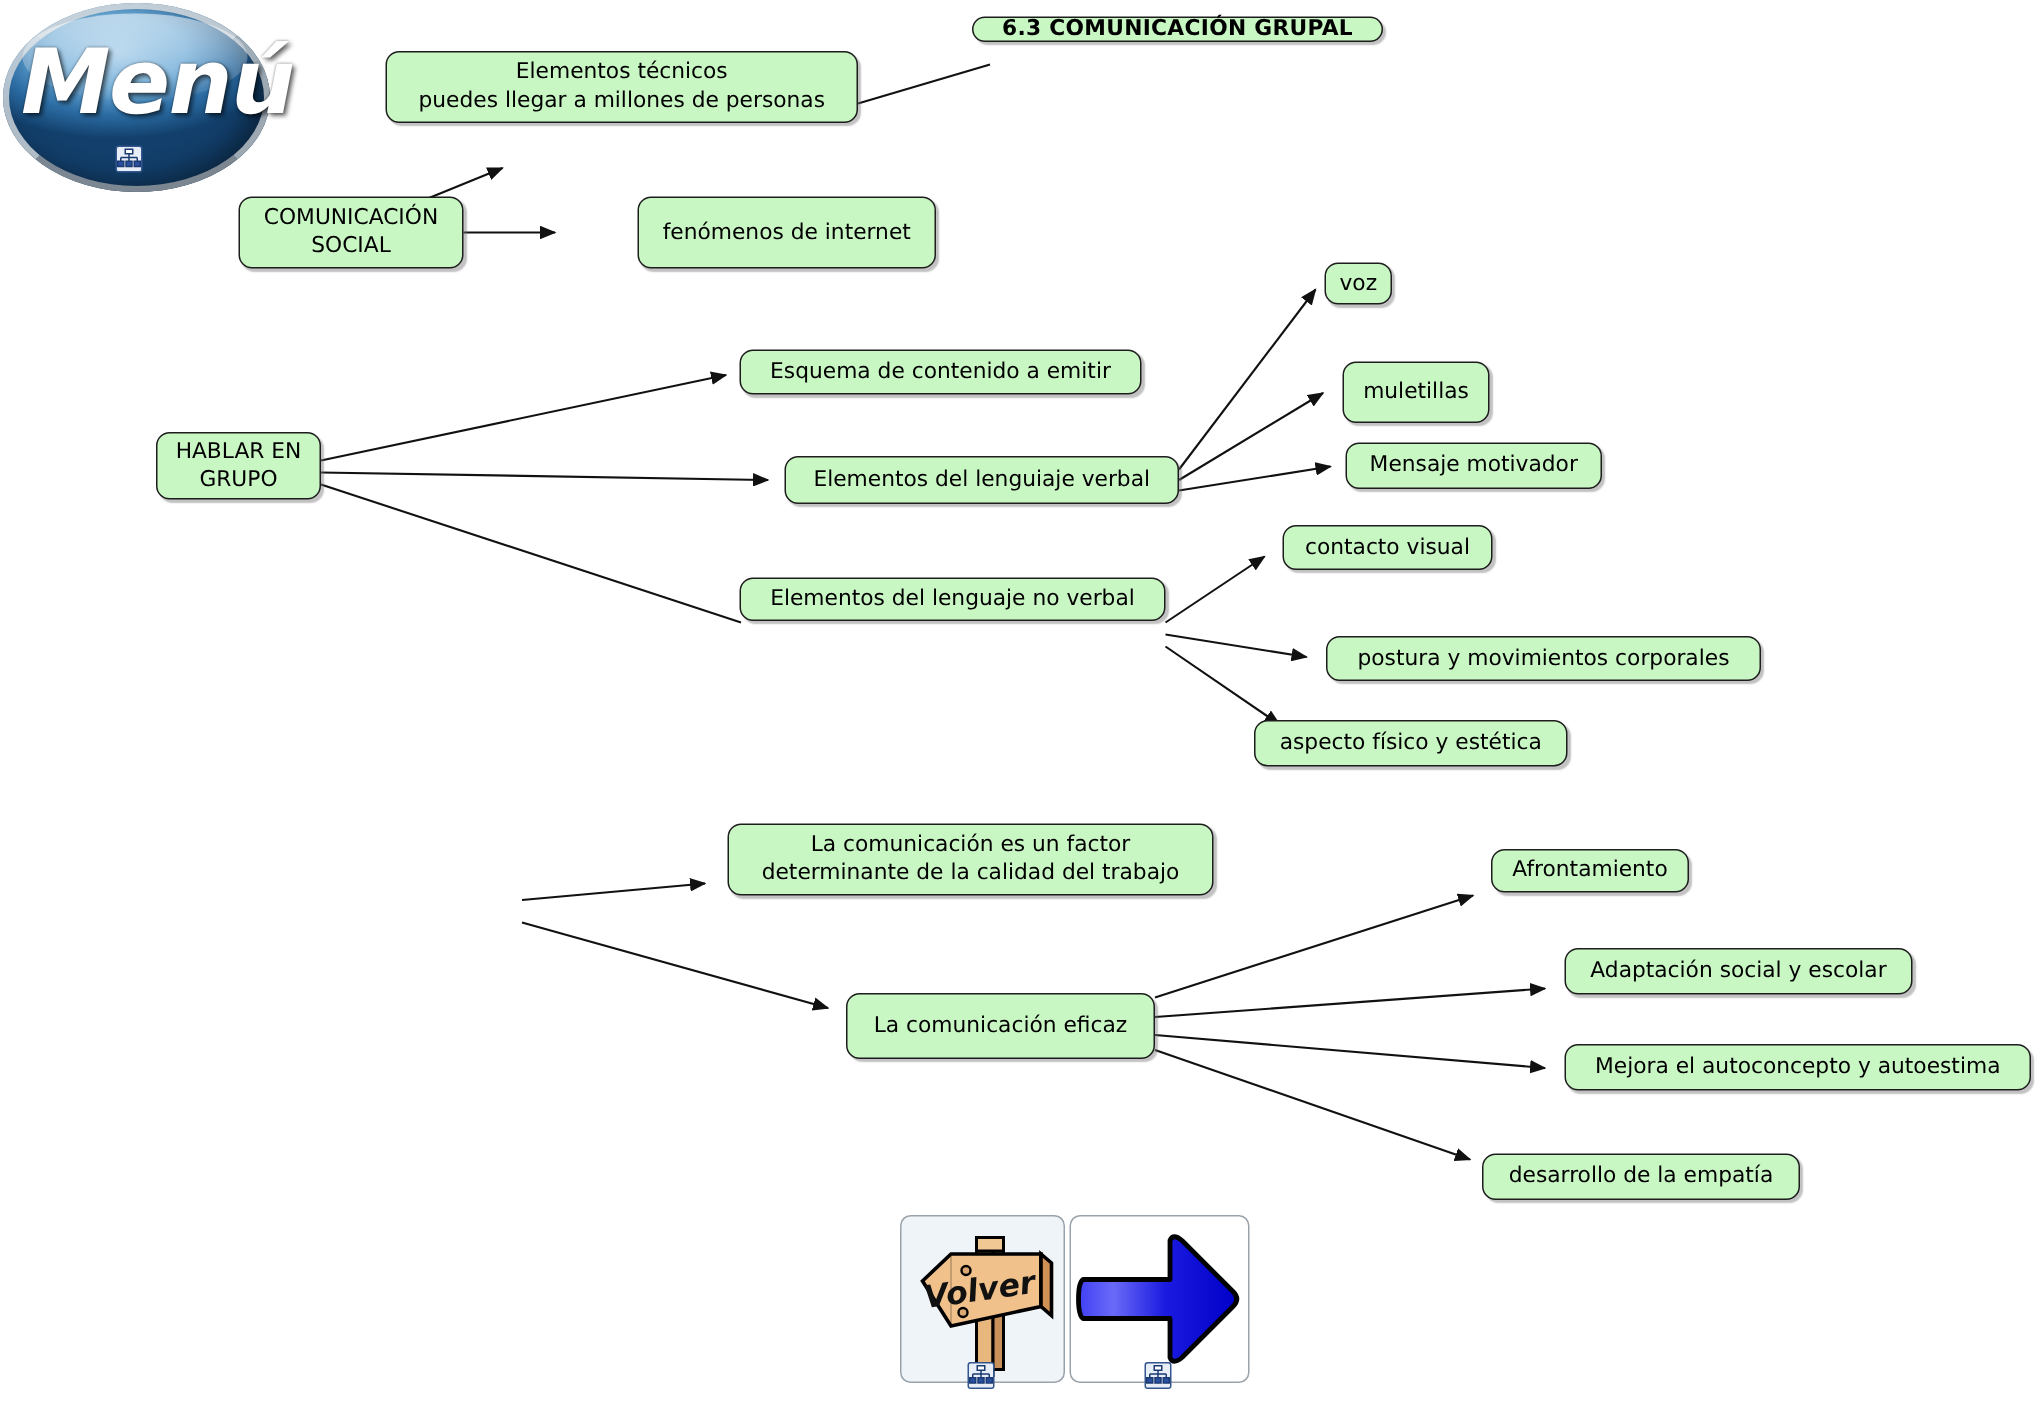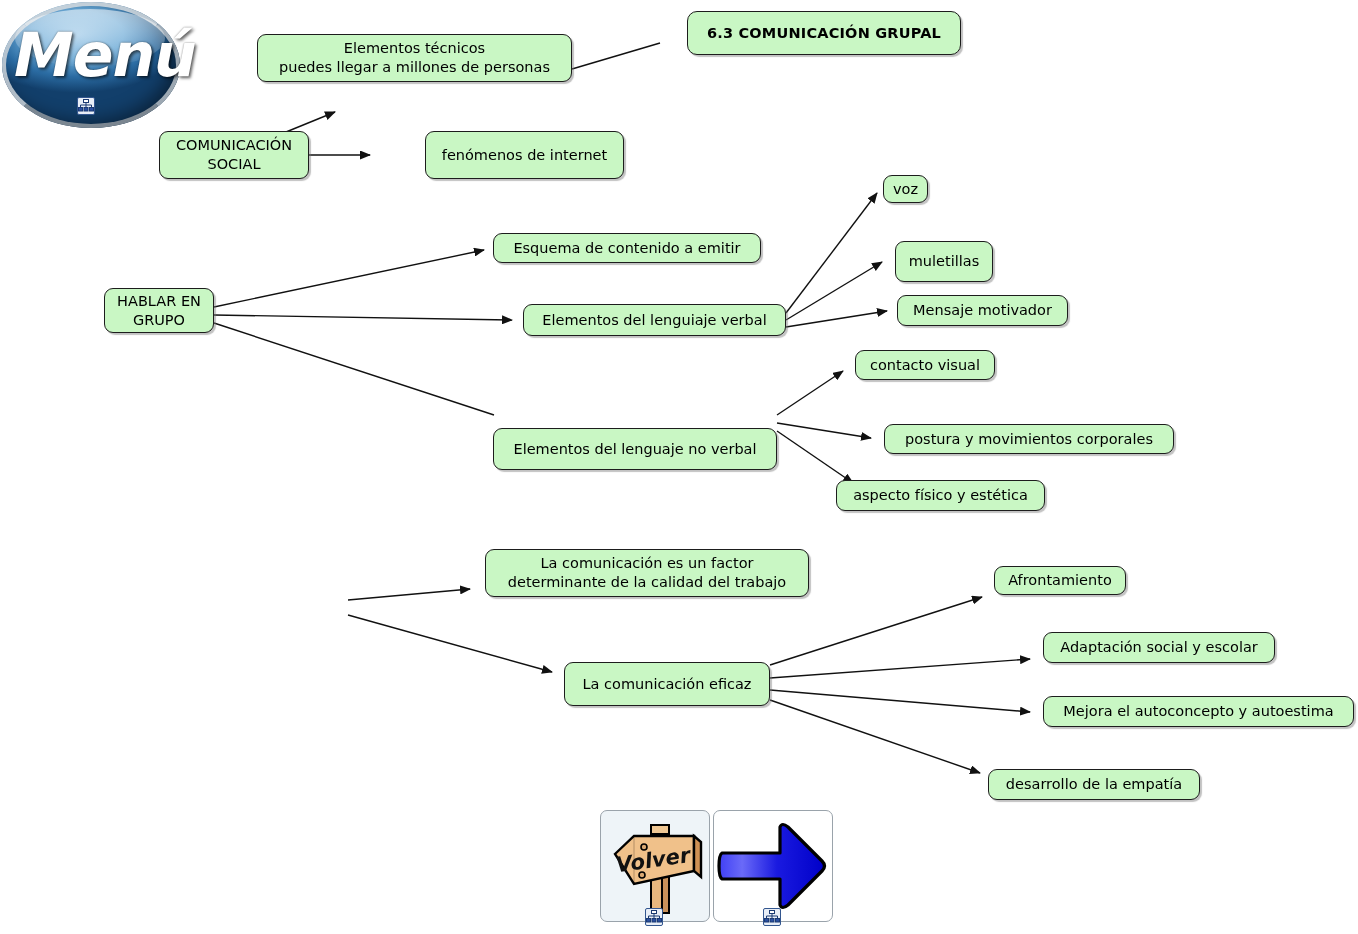--- a/index.html
+++ b/index.html
@@ -194,21 +194,21 @@
   <div class="link-glyph" style="left:77px; top:97px;">
     <svg width="16" height="16" viewBox="0 0 16 16">
       <rect x="5.5" y="1.5" width="5" height="3" fill="#ffffff" stroke="#1b3a72" stroke-width="1"></rect>
       <path d="M8,4.5 L8,7 M2.5,7 L13.5,7 M2.5,7 L2.5,9.5 M8,7 L8,9.5 M13.5,7 L13.5,9.5" stroke="#1b3a72" stroke-width="1" fill="none"></path>
       <rect x="0.5" y="9.5" width="4" height="3.5" fill="#2b4fa0" stroke="#1b3a72" stroke-width="1"></rect>
       <rect x="6" y="9.5" width="4" height="3.5" fill="#2b4fa0" stroke="#1b3a72" stroke-width="1"></rect>
       <rect x="11.5" y="9.5" width="4" height="3.5" fill="#2b4fa0" stroke="#1b3a72" stroke-width="1"></rect>
     </svg>
   </div>
 
-  <div class="node title" style="left:687px; top:11px; width:274px; height:44px;border-radius:10px;">6.3 COMUNICACIÓN GRUPAL</div>
+  <div class="node title" style="left:648px; top:11px; width:274px; height:17px;border-radius:10px;">6.3 COMUNICACIÓN GRUPAL</div>
 
   <div class="node" style="left:257px; top:34px; width:315px; height:48px;">Elementos técnicos
 puedes llegar a millones de personas</div>
 
   <div class="node" style="left:159px; top:131px; width:150px; height:48px;">COMUNICACIÓN
 SOCIAL</div>
 
   <div class="node" style="left:381px; top:131px; width:199px; height:48px;margin-left:44px;">fenómenos de internet</div>
 
   <div class="node" style="left:104px; top:288px; width:110px; height:45px;">HABLAR EN
@@ -217,21 +217,21 @@
   <div class="node" style="left:493px; top:233px; width:268px; height:30px;">Esquema de contenido a emitir</div>
 
   <div class="node" style="left:523px; top:304px; width:263px; height:32px;">Elementos del lenguiaje verbal</div>
 
   <div class="node" style="left:883px; top:175px; width:45px; height:28px;">voz</div>
 
   <div class="node" style="left:895px; top:241px; width:98px; height:41px;">muletillas</div>
 
   <div class="node" style="left:897px; top:295px; width:171px; height:31px;">Mensaje motivador</div>
 
-  <div class="node" style="left:493px; top:428px; width:284px; height:42px;">Elementos del lenguaje no verbal</div>
+  <div class="node" style="left:493px; top:385px; width:284px; height:29px;">Elementos del lenguaje no verbal</div>
 
   <div class="node" style="left:855px; top:350px; width:140px; height:30px;">contacto visual</div>
 
   <div class="node" style="left:836px; top:480px; width:209px; height:31px;">aspecto físico y estética</div>
 
   <div class="node" style="left:884px; top:424px; width:290px; height:30px;">postura y movimientos corporales</div>
 
 
   <div class="node" style="left:485px; top:549px; width:324px; height:48px;">La comunicación es un factor
 determinante de la calidad del trabajo</div>

